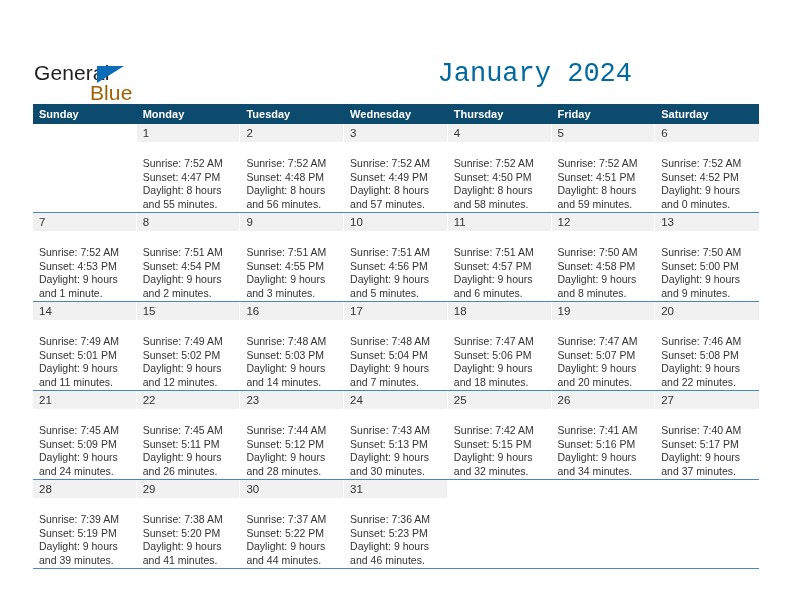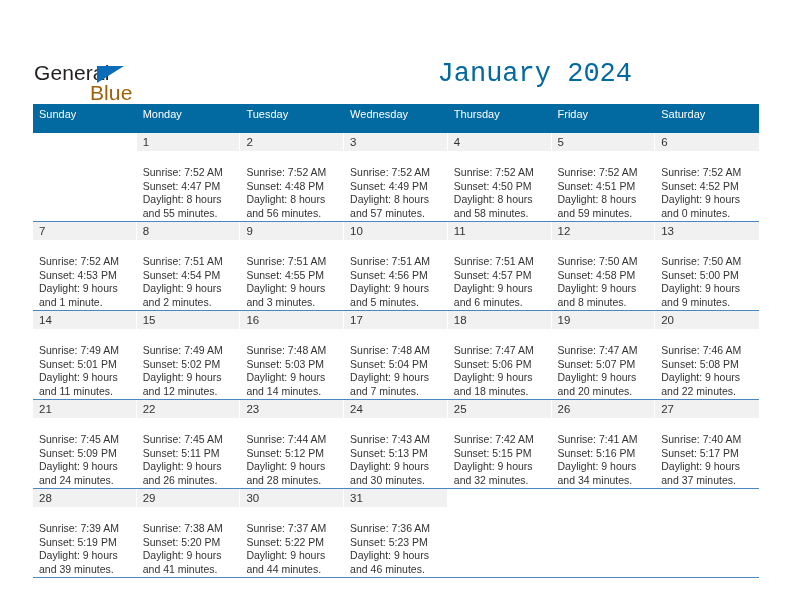--- a/index.html
+++ b/index.html
@@ -87,22 +87,23 @@
 
   
   .calendar {
     position: absolute;
     left: 33px;
     top: 104px;
     width: 726px;
   }
   .weekdays {
     display: flex;
-    background: #0369a1;
-    height: 29px;
+    background: #0c4a6e;
+    height: 20px;
+    font-weight: bold;
   }
   .weekday {
     width: 103.714px;
     box-sizing: border-box;
     color: #ffffff;
     font-size: 11px;
     line-height: 20px;
     padding-left: 6px;
     white-space: nowrap;
     overflow: hidden;

